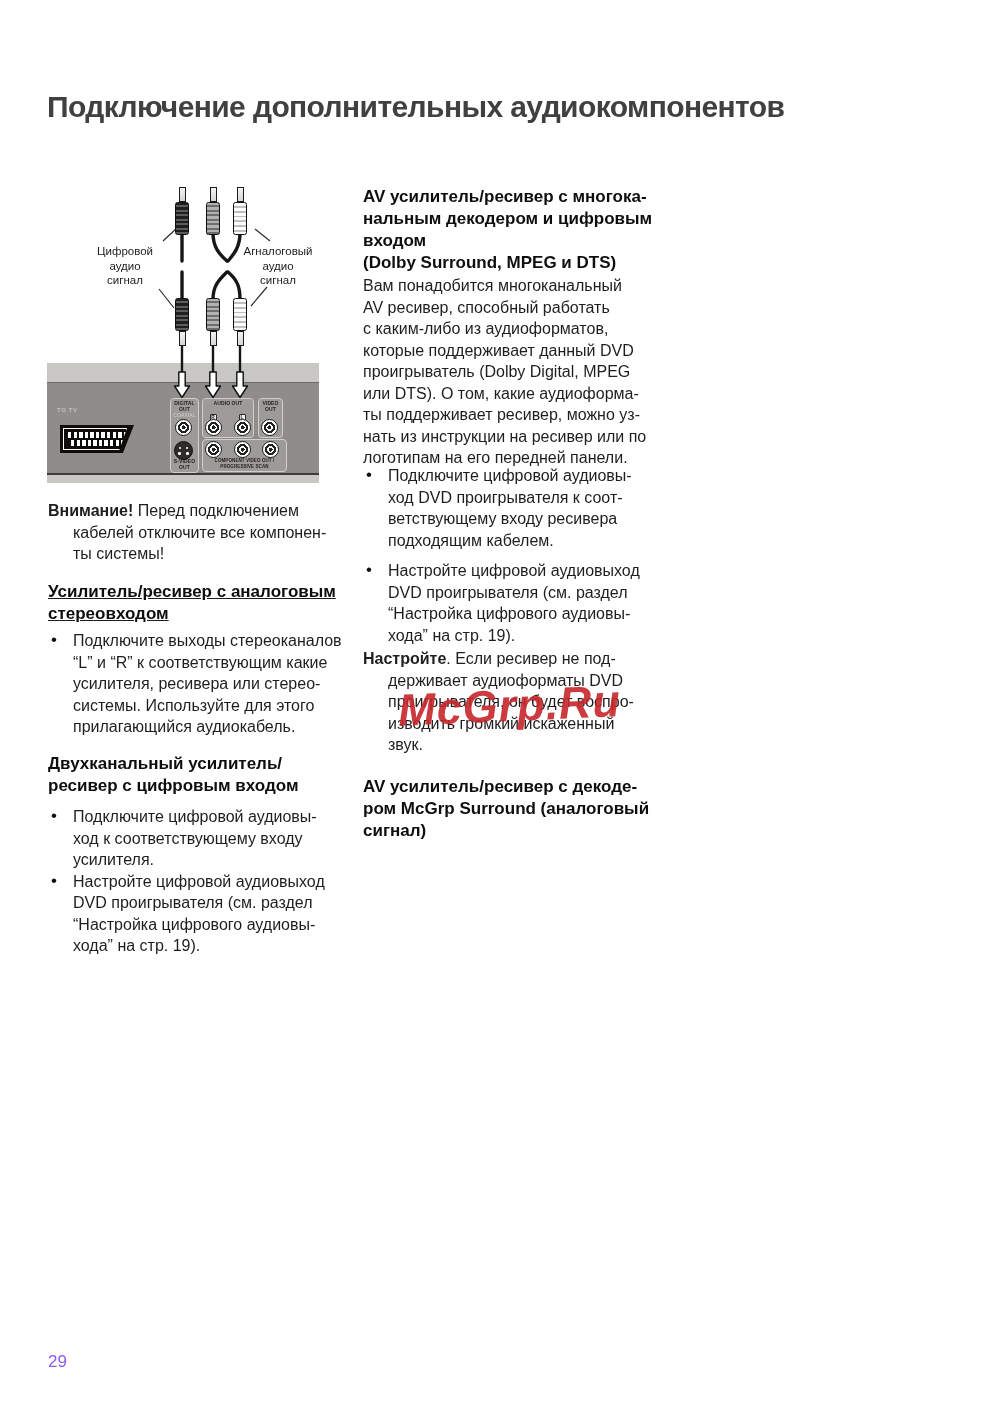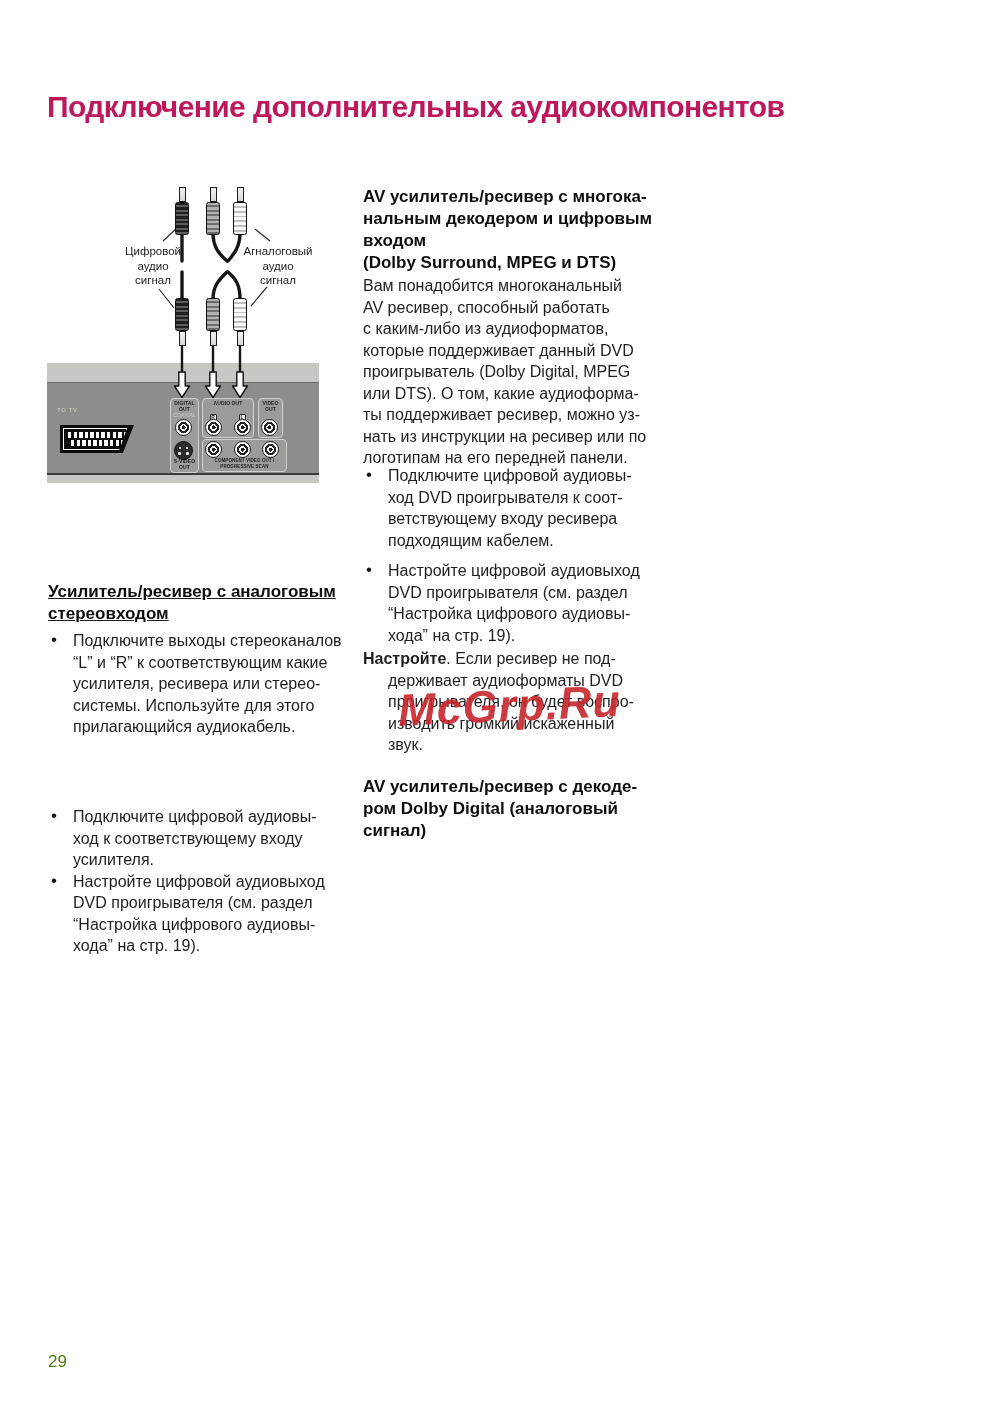--- a/index.html
+++ b/index.html
@@ -3,21 +3,21 @@
 <meta charset="utf-8">
 <style>
   html,body { margin:0; padding:0; background:#e9e9e9; }
   .page {
     position:relative; width:1000px; height:1414px; background:#ffffff;
     font-family:"Liberation Sans","DejaVu Sans",sans-serif; color:#1c1c1c;
     overflow:hidden; margin:0 auto;
   }
   h1.title {
     position:absolute; left:47px; top:90px; margin:0;
-    font-size:30px; font-weight:700; letter-spacing:-0.6px; color:#be185d;
+    font-size:30px; font-weight:700; letter-spacing:-0.6px; color:#404040;
     white-space:nowrap;
   }
   
   .col-block { position:absolute; width:310px; }
   .body-txt { font-size:16px; line-height:21.5px; color:#1e1e1e; }
   .h2 { font-size:17px; font-weight:700; line-height:22px; color:#0e0e0e; }
   .lines { white-space:pre-line; display:block; }
   .hang { margin:0; padding-left:25px; text-indent:-25px; white-space:pre-line; }
   .hang b { font-weight:700; }
   ul.blist { list-style:none; margin:0; padding:0; }
@@ -25,29 +25,29 @@
   ul.blist li::before {
     content:"•"; position:absolute; left:3px; top:-1px; font-size:17px; color:#111;
   }
   ul.blist.spaced li + li { margin-top:9px; }
   
   .watermark {
     position:absolute; left:398px; top:680px; z-index:20;
     font-size:45px; font-style:italic; font-weight:700; letter-spacing:1px;
     color:#c6262b; opacity:0.9; transform:rotate(-2.5deg); white-space:nowrap;
   }
-  .pagenum { position:absolute; left:48px; top:1352px; font-size:17px; color:#4d7c0f; }
+  .pagenum { position:absolute; left:48px; top:1352px; font-size:17px; color:#8b5cf6; }
 
   
   .diagram { position:absolute; left:47px; top:183px; width:274px; height:300px; }
   .dlabel {
     position:absolute; font-size:11.5px; line-height:14.5px; text-align:center;
     color:#1c1c1c; white-space:pre-line; z-index:7;
   }
-  .dlabel.left { left:62px; top:61px; width:88px; }
+  .dlabel.left { left:34px; top:61px; width:88px; }
   .dlabel.right { left:185px; top:61px; width:92px; }
   svg.cables { position:absolute; left:0; top:0; z-index:5; pointer-events:none; }
   .cable { fill:none; stroke:#161616; stroke-width:3.4; stroke-linecap:round; }
   .drop  { fill:none; stroke:#161616; stroke-width:2.4; }
   .ptr   { fill:none; stroke:#2b2b2b; stroke-width:1.2; }
   .arrow { fill:#ffffff; stroke:#101010; stroke-width:1.4; stroke-linejoin:round; }
   
   .plug { position:absolute; width:14px; display:flex; flex-direction:column; align-items:center; z-index:6; }
   .plug .tip { width:7px; height:15px; box-sizing:border-box; border:1px solid #1c1c1c; background:linear-gradient(#f4f4f4,#d5d5d5); }
   .plug .body { width:14px; height:33px; box-sizing:border-box; border:1px solid #101010; border-radius:2.5px; }
@@ -219,38 +219,47 @@
       </div>
 
     <div class="dlabel left">Цифровой
 аудио
 сигнал</div>
     <div class="dlabel right">Агналоговый
 аудио
 сигнал</div>
   </div>
 
+  <div class="col-block body-txt" style="left:48px; top:500px;">
+    <p class="hang"><b>Внимание!</b><span> Перед подключением
+кабелей отключите все компонен-
+ты системы!</span></p>
+  </div>
 
   <div class="col-block" style="left:48px; top:581px;text-decoration:underline;">
     <span class="h2 lines">Усилитель/ресивер с аналоговым
 стереовходом</span>
   </div>
 
   <div class="col-block body-txt" style="left:48px; top:630px;">
     <ul class="blist">
       <li>
           <span class="lines">Подключите выходы стереоканалов
 “L” и “R” к соответствующим какие
 усилителя, ресивера или стерео-
 системы. Используйте для этого
 прилагающийся аудиокабель.</span>
         </li>
     </ul>
   </div>
 
+  <div class="col-block" style="left:48px; top:753px;">
+    <span class="h2 lines">Двухканальный усилитель/
+ресивер с цифровым входом</span>
+  </div>
 
   <div class="col-block body-txt" style="left:48px; top:806px;">
     <ul class="blist">
       <li>
           <span class="lines">Подключите цифровой аудиовы-
 ход к соответствующему входу
 усилителя.</span>
         </li>
       <li>
           <span class="lines">Настройте цифровой аудиовыход
@@ -300,21 +309,21 @@
   <div class="col-block body-txt" style="left:363px; top:648px;">
     <p class="hang"><b>Настройте</b><span>. Если ресивер не под-
 держивает аудиоформаты DVD
 проигрывателя, он будет воспро-
 изводить громкий искаженный
 звук.</span></p>
   </div>
 
   <div class="col-block" style="left:363px; top:776px;">
     <span class="h2 lines">AV усилитель/ресивер с декоде-
-ром Dolby Digital (аналоговый
+ром McGrp Surround (аналоговый
 сигнал)</span>
   </div>
 
 
   <div class="watermark">McGrp.Ru</div>
 
   <div class="pagenum">29</div>
 
 </div>
 

